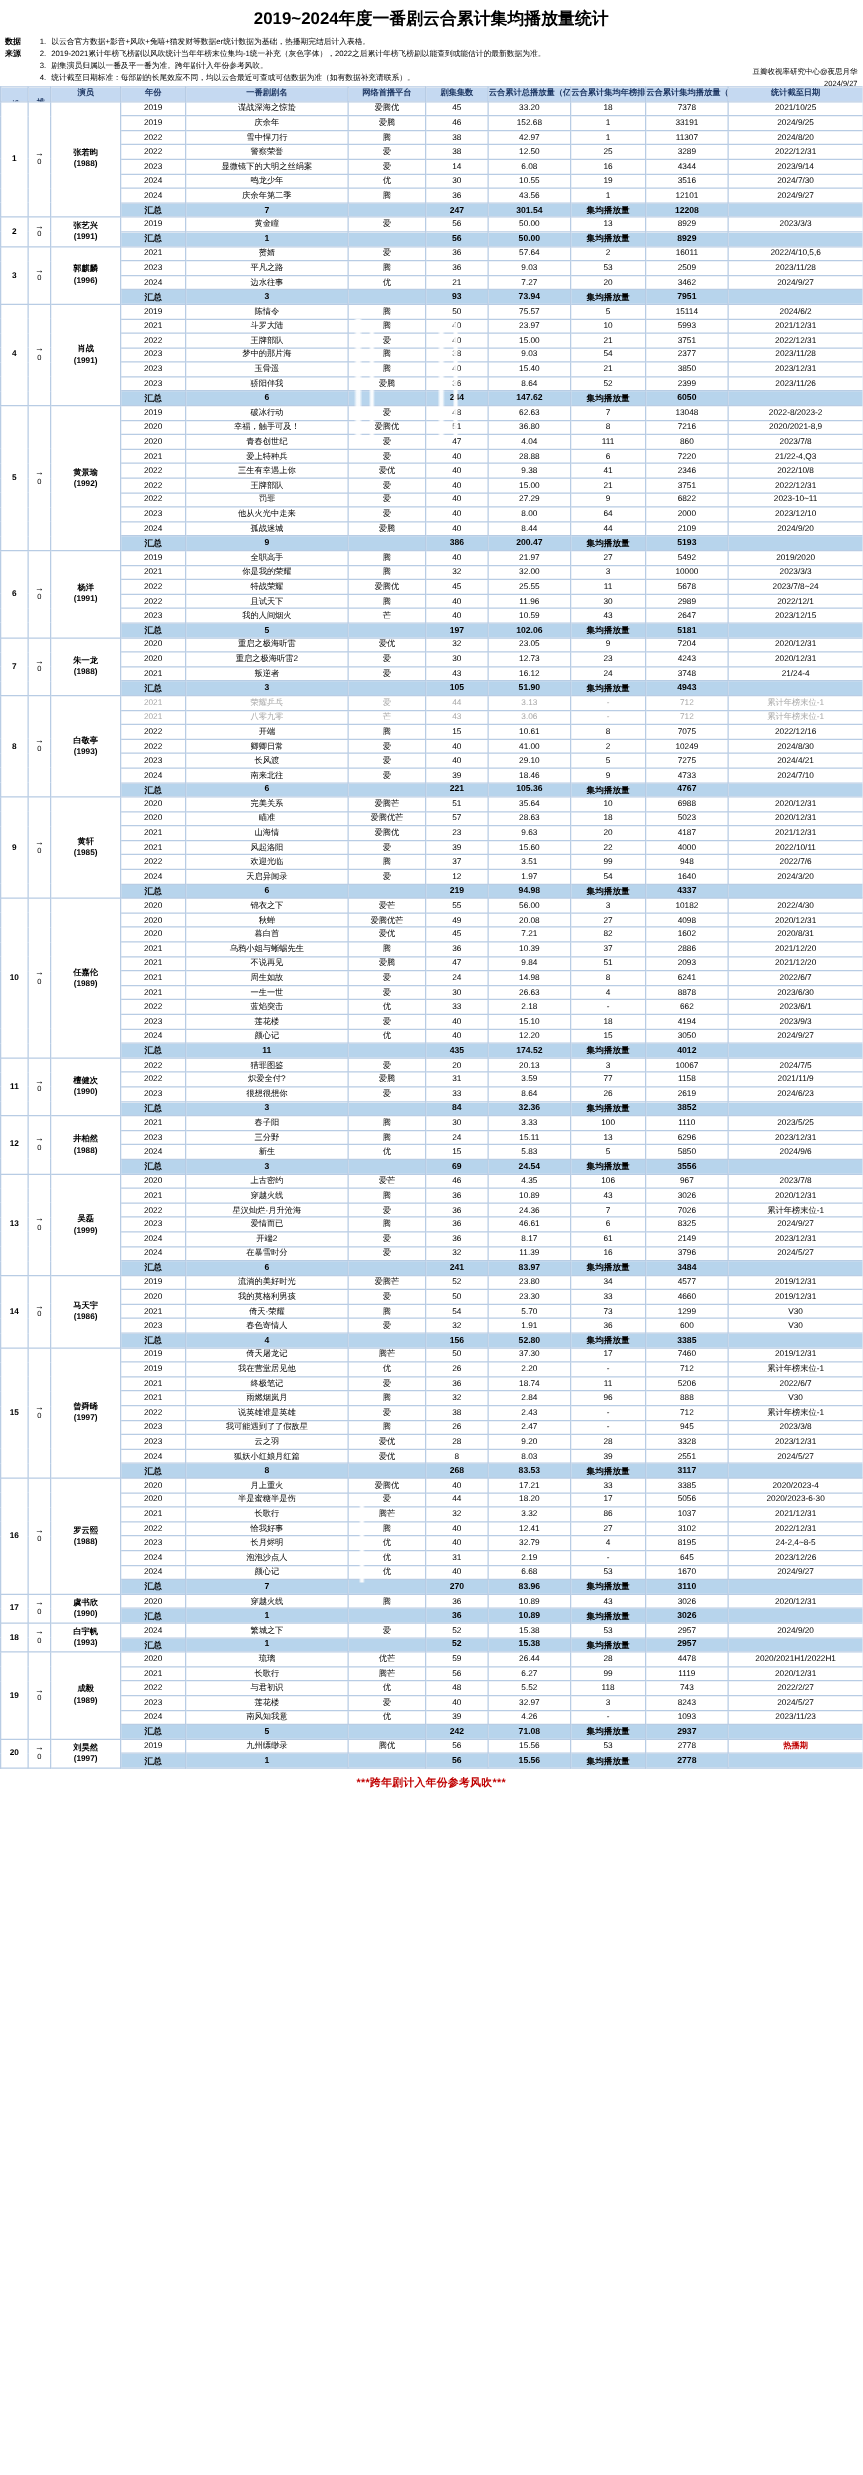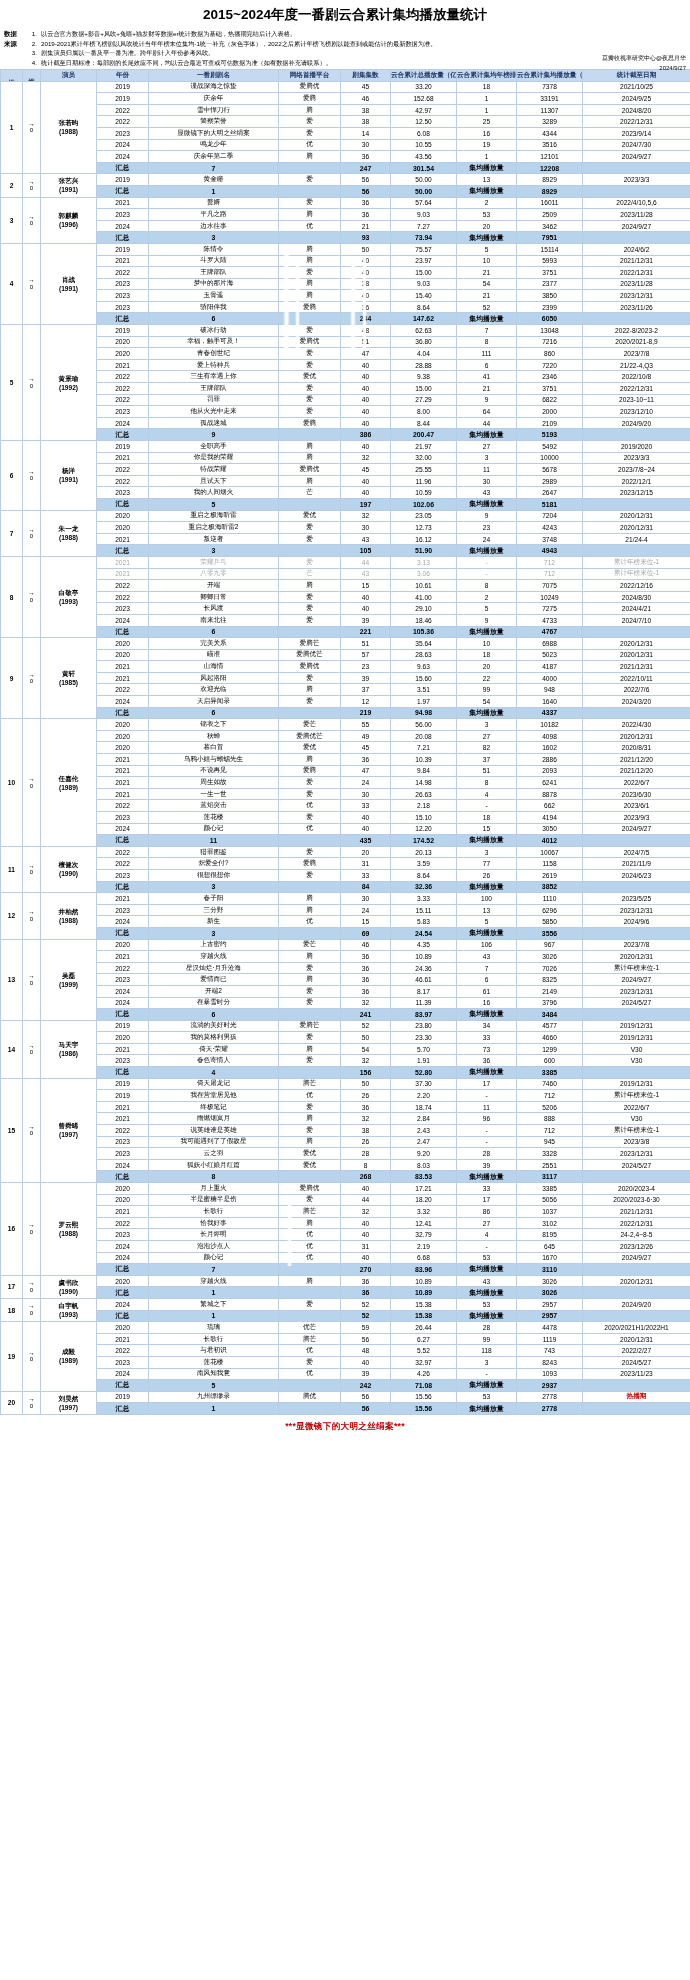--- a/index.html
+++ b/index.html
@@ -78,21 +78,21 @@
   .streak { position:absolute; pointer-events:none; background:
       linear-gradient(90deg, rgba(255,255,255,0) 0%, rgba(255,255,255,0.92) 35%,
       rgba(255,255,255,0.92) 65%, rgba(255,255,255,0) 100%); }
 </style>
 </head>
 <body>
 
 <div class="page">
 
   <div class="title-wrap">
-    <div class="title-main">2015~2024年度一番剧云合累计集均播放量统计</div>
+    <div class="title-main">2019~2024年度一番剧云合累计集均播放量统计</div>
   </div>
 
   <div class="notes">
     <div class="note-row">
       <div class="note-label">数据</div>
       <div class="note-num">1.</div>
       <div class="note-text">以云合官方数据+影音+风吹+兔嘻+猫发财等数据er统计数据为基础，热播期完结后计入表格。</div>
     </div>
     <div class="note-row">
       <div class="note-label">来源</div>
@@ -1409,20 +1409,20 @@
           <td></td>
           <td>56</td>
           <td>15.56</td>
           <td>集均播放量</td>
           <td>2778</td>
           <td class="blankend"></td>
         </tr>
       </tbody>
   </table>
 
-  <div class="footer">***显微镜下的大明之丝绢案***</div>
+  <div class="footer">***跨年剧计入年份参考风吹***</div>
 
   <div class="streak" style="left:283px; top:255px; width:7px; height:98px;"></div>
   <div class="streak" style="left:295px; top:258px; width:5px; height:92px;"></div>
   <div class="streak" style="left:350px; top:258px; width:6px; height:92px;"></div>
   <div class="streak" style="left:362px; top:258px; width:5px; height:92px;"></div>
   <div class="streak" style="left:287px; top:1196px; width:5px; height:70px;"></div>
 </div>
 
 </body></html>

